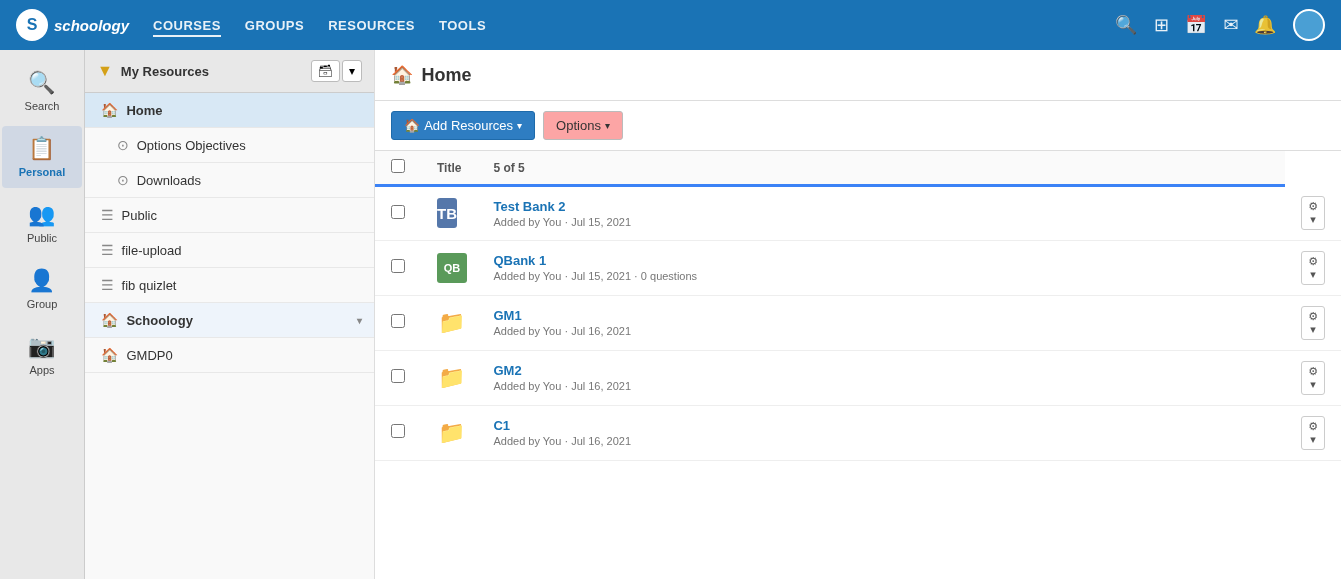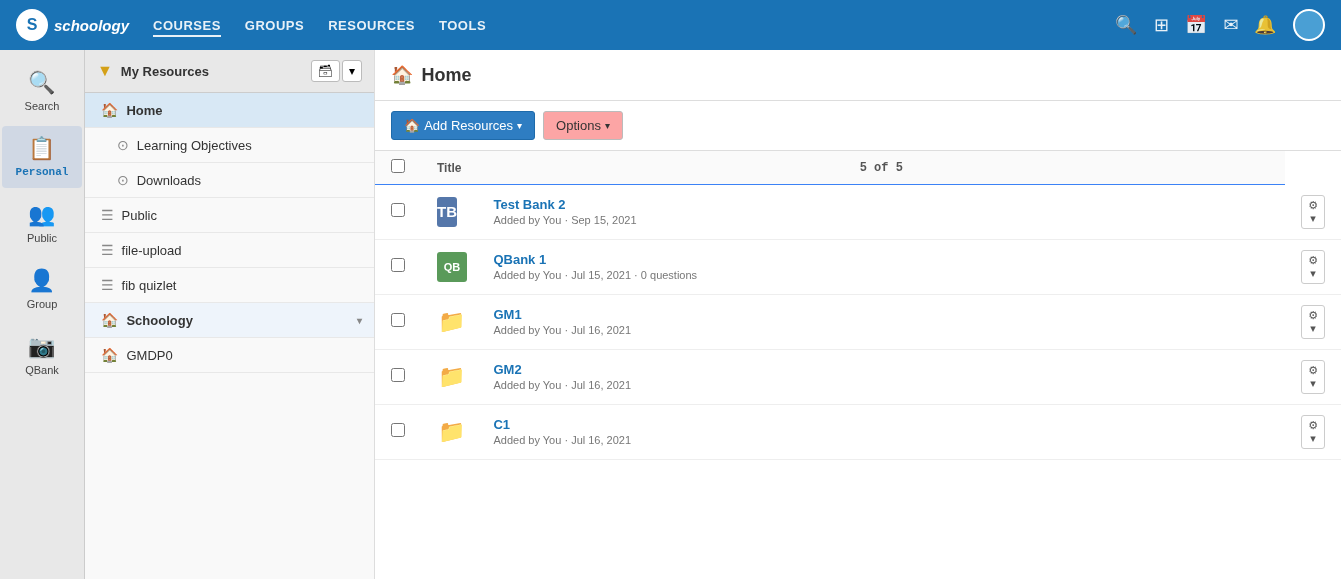--- a/index.html
+++ b/index.html
@@ -104,21 +104,21 @@
     .icon-sidebar-item.active { background: #d0d8e4; }
     .icon-sidebar-item .icon-img {
       font-size: 22px;
       color: #666;
     }
     .icon-sidebar-item .icon-label {
       font-size: 11px;
       color: #444;
       text-align: left;
     }
-    .icon-sidebar-item.active .icon-label { color: #1a73b5; font-weight: 600; font-family: Liberation Mono, monospace; }
+    .icon-sidebar-item.active .icon-label { color: #1a73b5; font-weight: 600; }
 
     
     .resource-sidebar {
       width: 290px;
       background: #f9f9f9;
       border-right: 1px solid #ddd;
       overflow-y: auto;
     }
     .resource-sidebar-header {
       display: flex;
@@ -231,29 +231,28 @@
     .btn .caret { font-size: 10px; }
 
     
     .resources-table {
       width: 100%;
       border-collapse: collapse;
     }
     .resources-table thead th {
       padding: 8px 16px;
       text-align: left;
-      border-bottom: 1px solid #3b82f6;
+      border-bottom: 3px solid #3b82f6;
       color: #555;
       font-weight: 600;
       font-size: 12px;
       background: #fafafa;
     }
     .resources-table thead th.count-col {
-      text-align: center;
-      font-family: Liberation Mono, monospace;
+      text-align: left;
     }
     .resources-table tbody tr {
       border-bottom: 1px solid #eee;
     }
     .resources-table td {
       padding: 10px 16px;
       vertical-align: middle;
     }
     .check-col { width: 36px; }
     .action-col { width: 40px; text-align: right; }
@@ -334,21 +333,21 @@
     <div class="icon-sidebar-item">
       <span class="icon-img">👥</span>
       <span class="icon-label">Public</span>
     </div>
     <div class="icon-sidebar-item">
       <span class="icon-img">👤</span>
       <span class="icon-label">Group</span>
     </div>
     <div class="icon-sidebar-item">
       <span class="icon-img">📷</span>
-      <span class="icon-label">QBank</span>
+      <span class="icon-label">Apps</span>
     </div>
   </div>
 
   <div class="resource-sidebar">
     <div class="resource-sidebar-header">
       <div class="header-left">
         <span class="header-folder-icon">▼</span>
         <span>My Resources</span>
       </div>
       <div class="header-btn-group">
@@ -356,21 +355,21 @@
         <button class="header-btn">▾</button>
       </div>
     </div>
     <ul class="sidebar-nav">
       <li class="active">
         <span class="item-icon">🏠</span>
         <span>Home</span>
       </li>
       <li class="sub-item">
         <span class="item-icon">⊙</span>
-        <span>Learning Objectives</span>
+        <span>Options Objectives</span>
       </li>
       <li class="sub-item">
         <span class="item-icon">⊙</span>
         <span>Downloads</span>
       </li>
       <li>
         <span class="item-icon">☰</span>
         <span>Public</span>
       </li>
       <li>
@@ -426,21 +425,21 @@
       <tbody id="table-body">
       <tr>
     <td class="check-col">
       <input type="checkbox" style="">
     </td>
     <td style="width:40px;padding-right:4px;">
       <div style="width:20px;height:30px;background:#5577aa;border-radius:3px;display:flex;align-items:center;justify-content:center;font-size:15px;color:white;font-weight:bold;">TB</div>
     </td>
     <td>
       <a class="item-title">Test Bank 2</a>
-      <div class="item-meta">Added by You · Sep 15, 2021</div>
+      <div class="item-meta">Added by You · Jul 15, 2021</div>
     </td>
     <td class="action-col">
       <button class="gear-btn">⚙ ▾</button>
     </td>
   </tr>
           <tr>
     <td class="check-col">
       <input type="checkbox" style="">
     </td>
     <td style="width:40px;padding-right:4px;">

